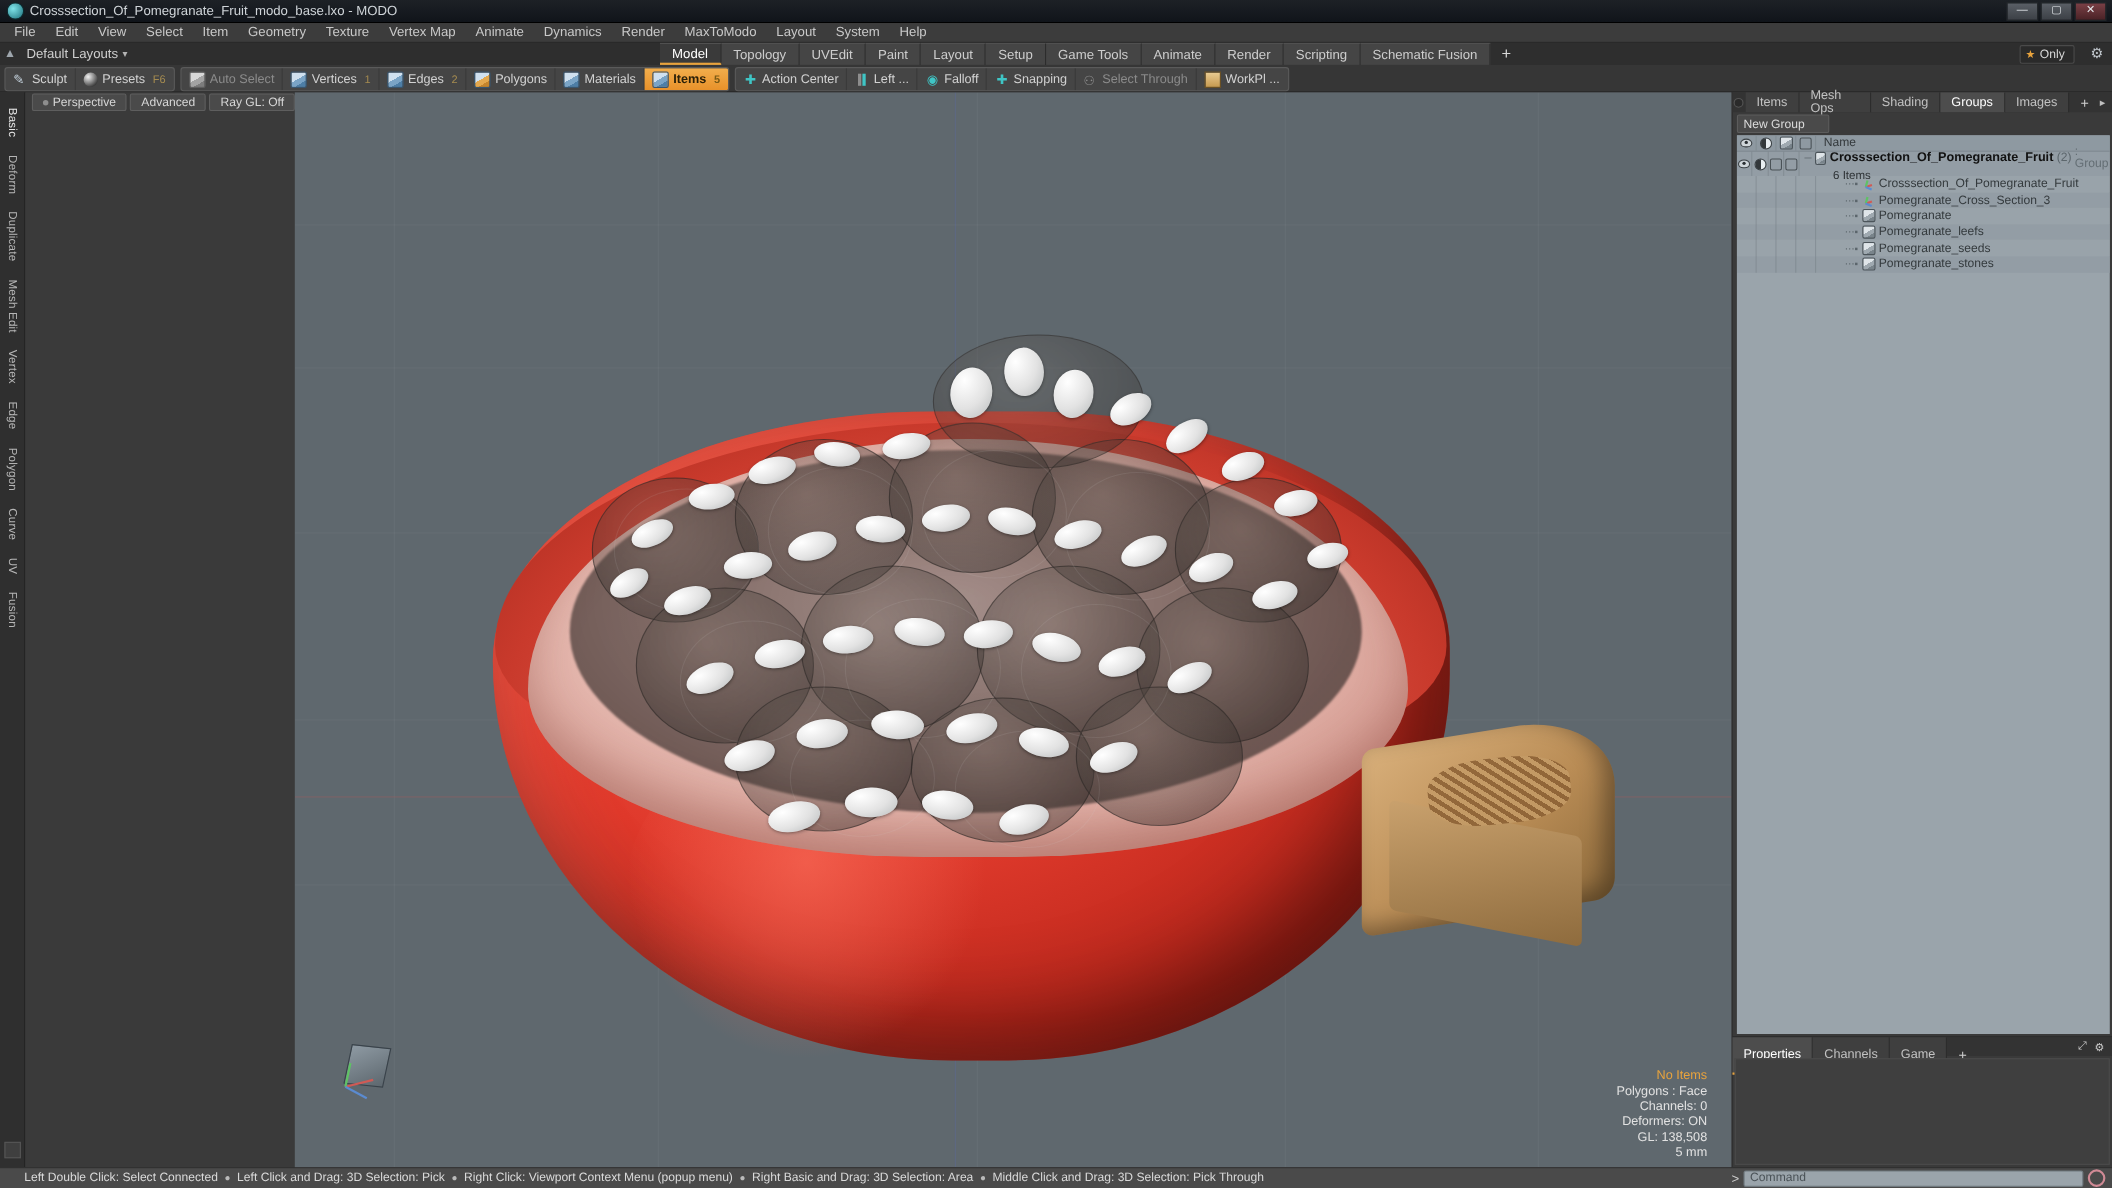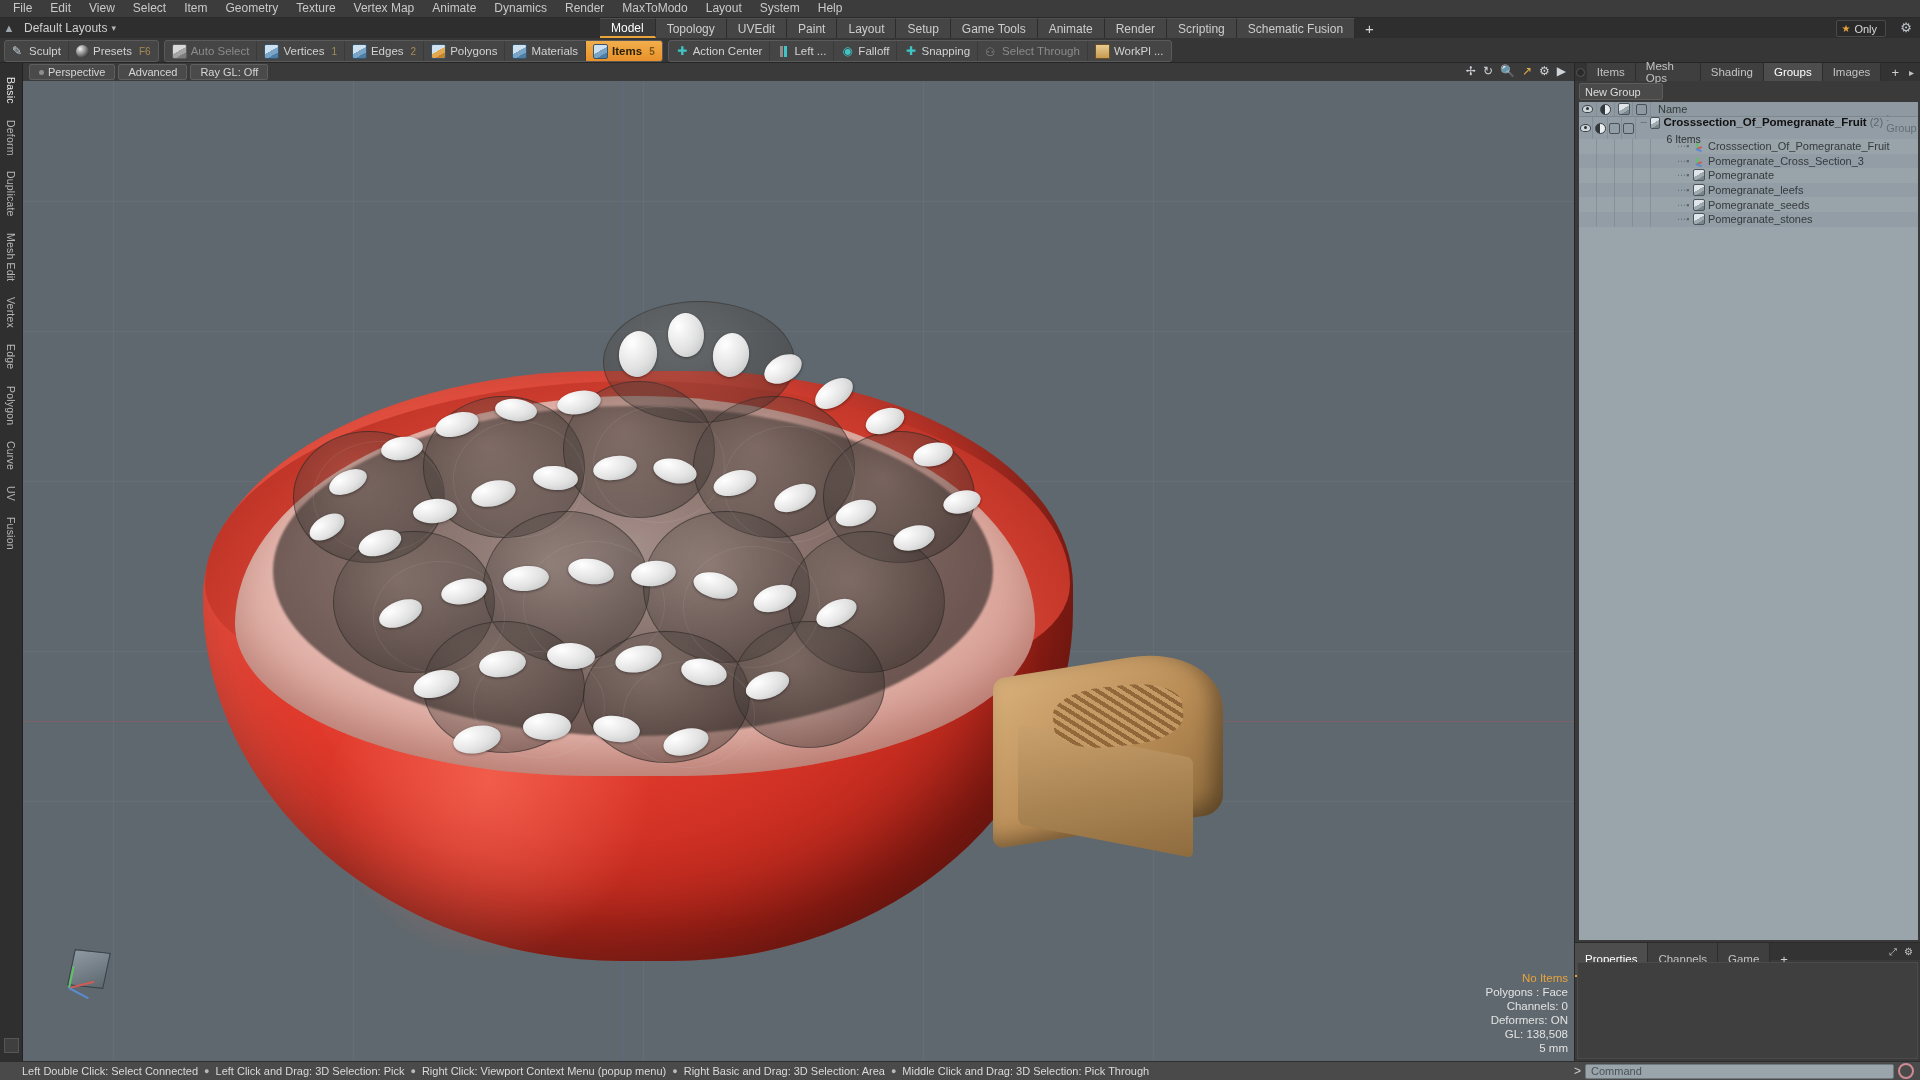--- a/index.html
+++ b/index.html
@@ -58,21 +58,21 @@
   .body{flex:1;display:flex;min-height:0;}
 
   
   .ltabs{width:22px;background:#2f2f2f;flex:none;display:flex;flex-direction:column;align-items:center;padding-top:6px;border-right:1px solid #222;}
   .vtab{writing-mode:vertical-rl;font-size:10.5px;color:#b6b6b6;padding:8px 0;letter-spacing:.2px;}
   .vtab.sel{color:#e6e6e6;}
   .vspacer{flex:1;}
   .vbox{width:13px;height:13px;background:#3f3f3f;border:1px solid #565656;margin-bottom:8px;}
 
   
-  .vp-wrap{flex:1;position:relative;background:#3a3a3a;display:flex;flex-direction:column;min-width:0;}
+  .vp-wrap{flex:1;position:relative;background:#3a3a3a;display:flex;min-width:0;}
   .vp-head{height:18px;display:flex;align-items:center;gap:3px;padding-left:6px;flex:none;}
   .vbtn{display:flex;align-items:center;gap:4px;background:#4a4a4a;border:1px solid #5e5e5e;border-radius:2px;height:14px;padding:0 9px;font-size:11px;color:#d6d6d6;}
   .vdot{width:5px;height:5px;border-radius:50%;background:#8e8e8e;}
   .vp-icons{position:absolute;right:8px;top:2px;display:flex;gap:7px;align-items:center;}
   .vpi{font-size:12px;color:#cfd4d8;line-height:12px;}
   .vpi.y{color:#e3b04a;}
 
   .viewport{flex:1;position:relative;overflow:hidden;background:#5f686e;}
   .grid-h,.grid-v{position:absolute;background:rgba(255,255,255,.045);}
   .grid-h{left:0;right:0;height:1px;}
@@ -107,21 +107,21 @@
     border-radius:40%;opacity:.85;transform:rotate(-6deg);}
   .seed{position:absolute;background:radial-gradient(ellipse at 30% 28%,#ffffff,#e2e2e2 55%,#b9bcbd 100%);
     border-radius:50%;box-shadow:0 1px 3px rgba(0,0,0,.4);}
   .sac{position:absolute;border-radius:50%;border:1px solid rgba(40,36,34,.5);
     background:radial-gradient(ellipse at 40% 35%,rgba(120,108,100,.30),rgba(35,30,28,.45));}
   .wire{position:absolute;border:1px solid rgba(220,220,220,.10);border-radius:50%;}
   .gizmo{position:absolute;left:36px;bottom:60px;width:62px;height:62px;}
   .gz-face{position:absolute;left:12px;top:12px;width:34px;height:34px;background:linear-gradient(150deg,#8e9aa3,#5d676e);border:1px solid #39424a;transform:skew(-12deg,6deg);}
   .gz-ax{position:absolute;height:2px;transform-origin:left center;}
 
-  .stats{position:absolute;right:6px;bottom:6px;text-align:right;font-size:11.5px;line-height:14px;color:#e2e2e2;}
+  .stats{position:absolute;right:22px;bottom:6px;text-align:right;font-size:11.5px;line-height:14px;color:#e2e2e2;}
   .stats .hl{color:#e8a33d;}
 
   
   .right{width:345px;flex:none;background:#3a3a3a;display:flex;flex-direction:column;border-left:1px solid #262626;}
   .rtabs{height:18px;display:flex;align-items:stretch;background:#333;flex:none;}
   .rt-dot{width:14px;display:flex;align-items:center;justify-content:center;}
   .rt-dot b{width:7px;height:7px;border-radius:50%;background:#2a2a2a;border:1px solid #555;display:block;}
   .rtab{padding:0 10px;display:flex;align-items:center;font-size:11.5px;color:#c2c2c2;background:#3f3f3f;border-right:1px solid #2c2c2c;}
   .rtab.active{background:#4d4d4d;color:#ffffff;}
   .rtab.plus{background:transparent;border:none;color:#d0d0d0;font-size:13px;}
@@ -166,20 +166,30 @@
   .cmdbar{display:flex;align-items:center;gap:4px;width:340px;padding-right:6px;}
   .cmdprompt{color:#cfcfcf;font-size:12px;}
   .cmdinput{flex:1;height:13px;background:#9aa4ab;border:1px solid #6f787e;border-radius:2px;font-size:11px;color:#4a5257;display:flex;align-items:center;padding:0 5px;}
   .cmdrec{width:12px;height:12px;border-radius:50%;border:2px solid #d08a95;}
 </style>
 </head>
 <body>
 
 <div class="app">
 
+  <div class="titlebar">
+    <div class="tb-logo"></div>
+    <div class="tb-title">Crosssection_Of_Pomegranate_Fruit_modo_base.lxo - MODO</div>
+    <div class="tb-spacer"></div>
+    <div class="tb-btns">
+      <div class="tb-btn">—</div>
+      <div class="tb-btn">▢</div>
+      <div class="tb-btn close">✕</div>
+    </div>
+  </div>
 
   <div class="menubar">
     <span>File</span>
     <span>Edit</span>
     <span>View</span>
     <span>Select</span>
     <span>Item</span>
     <span>Geometry</span>
     <span>Texture</span>
     <span>Vertex Map</span>

